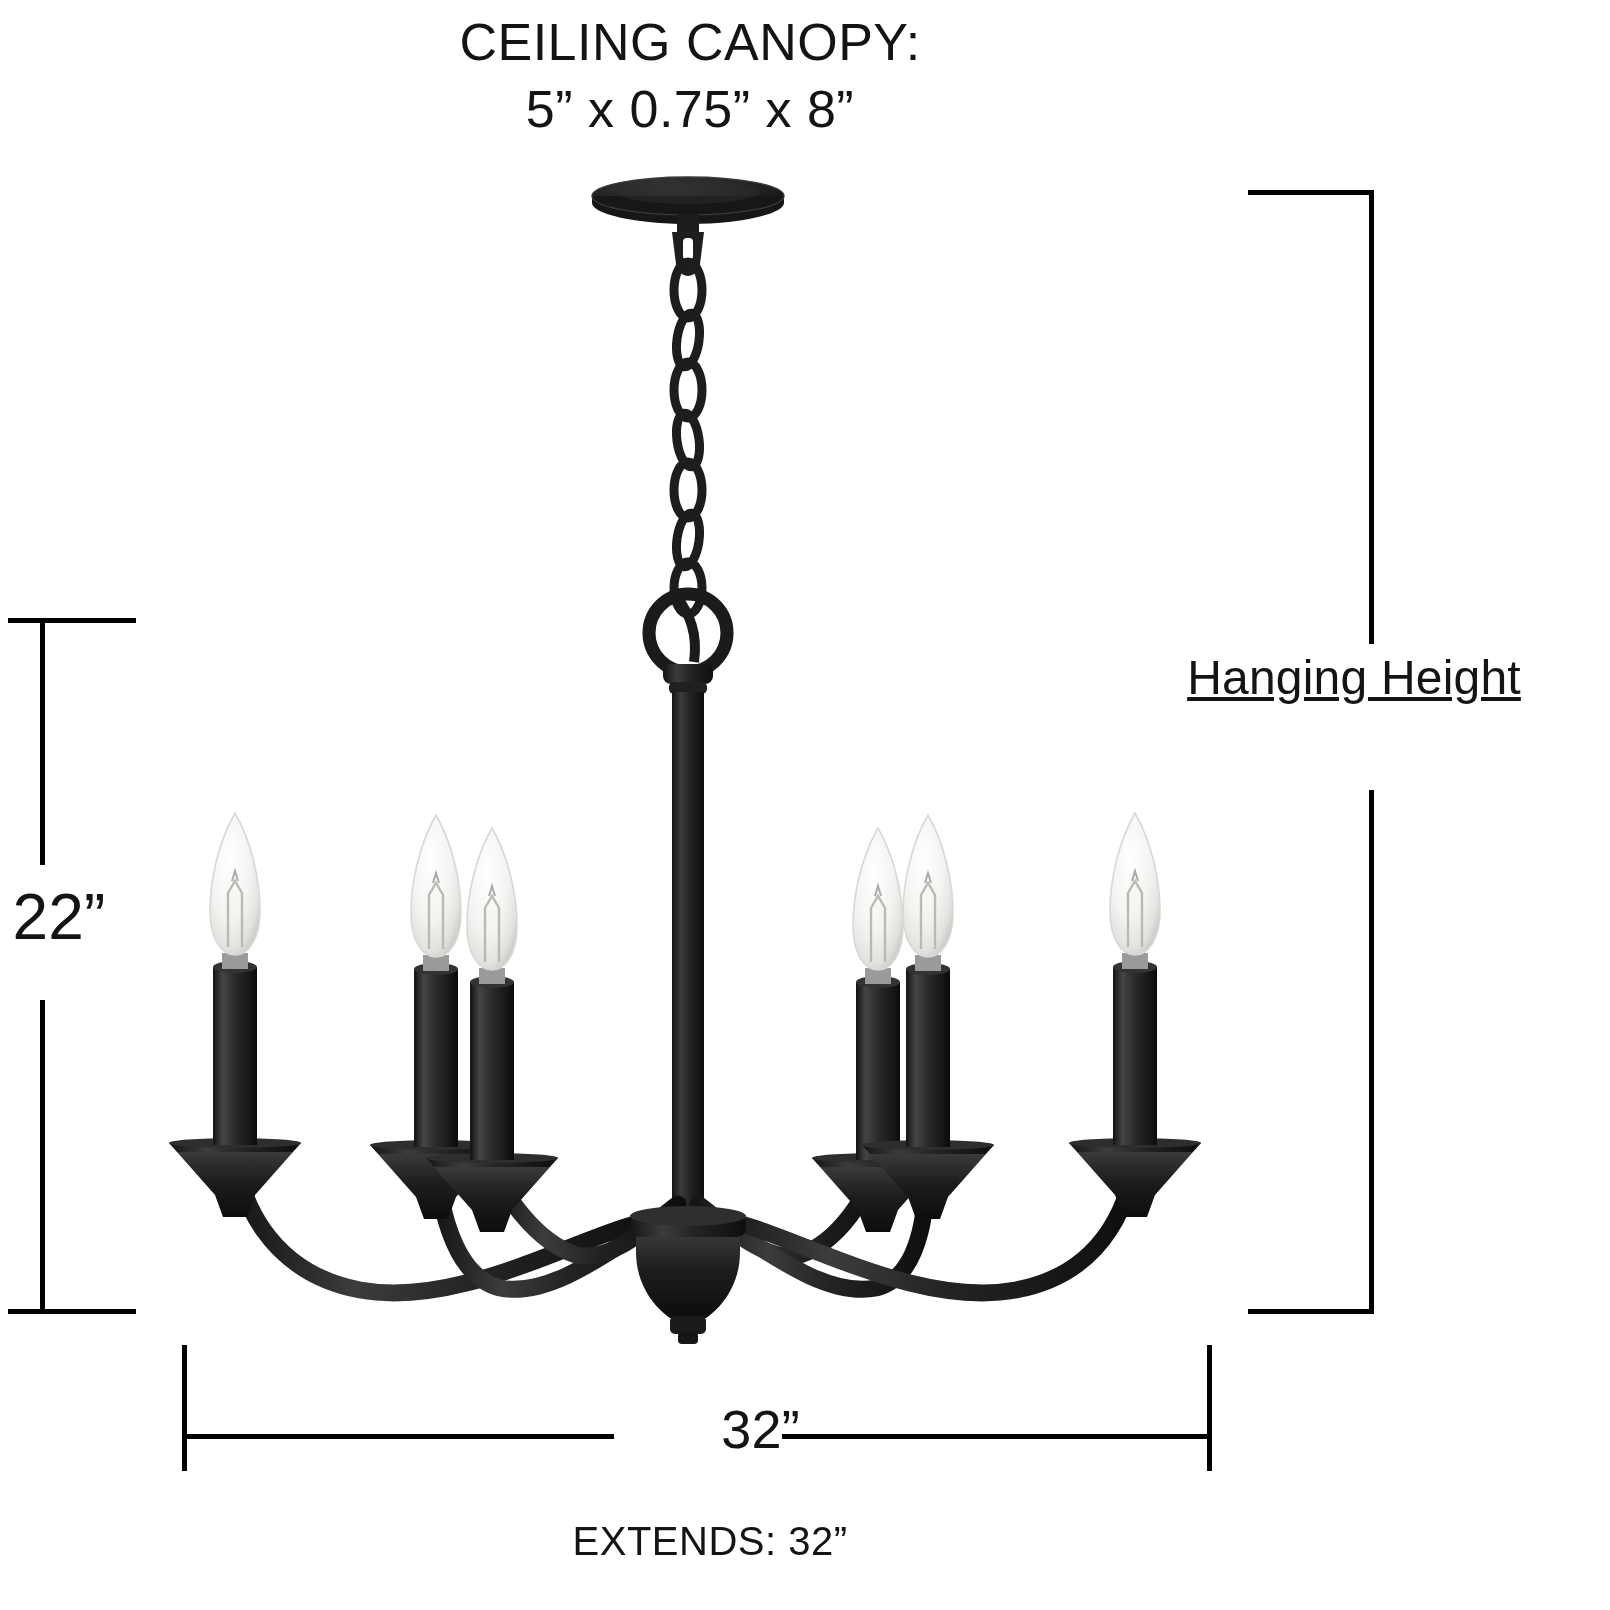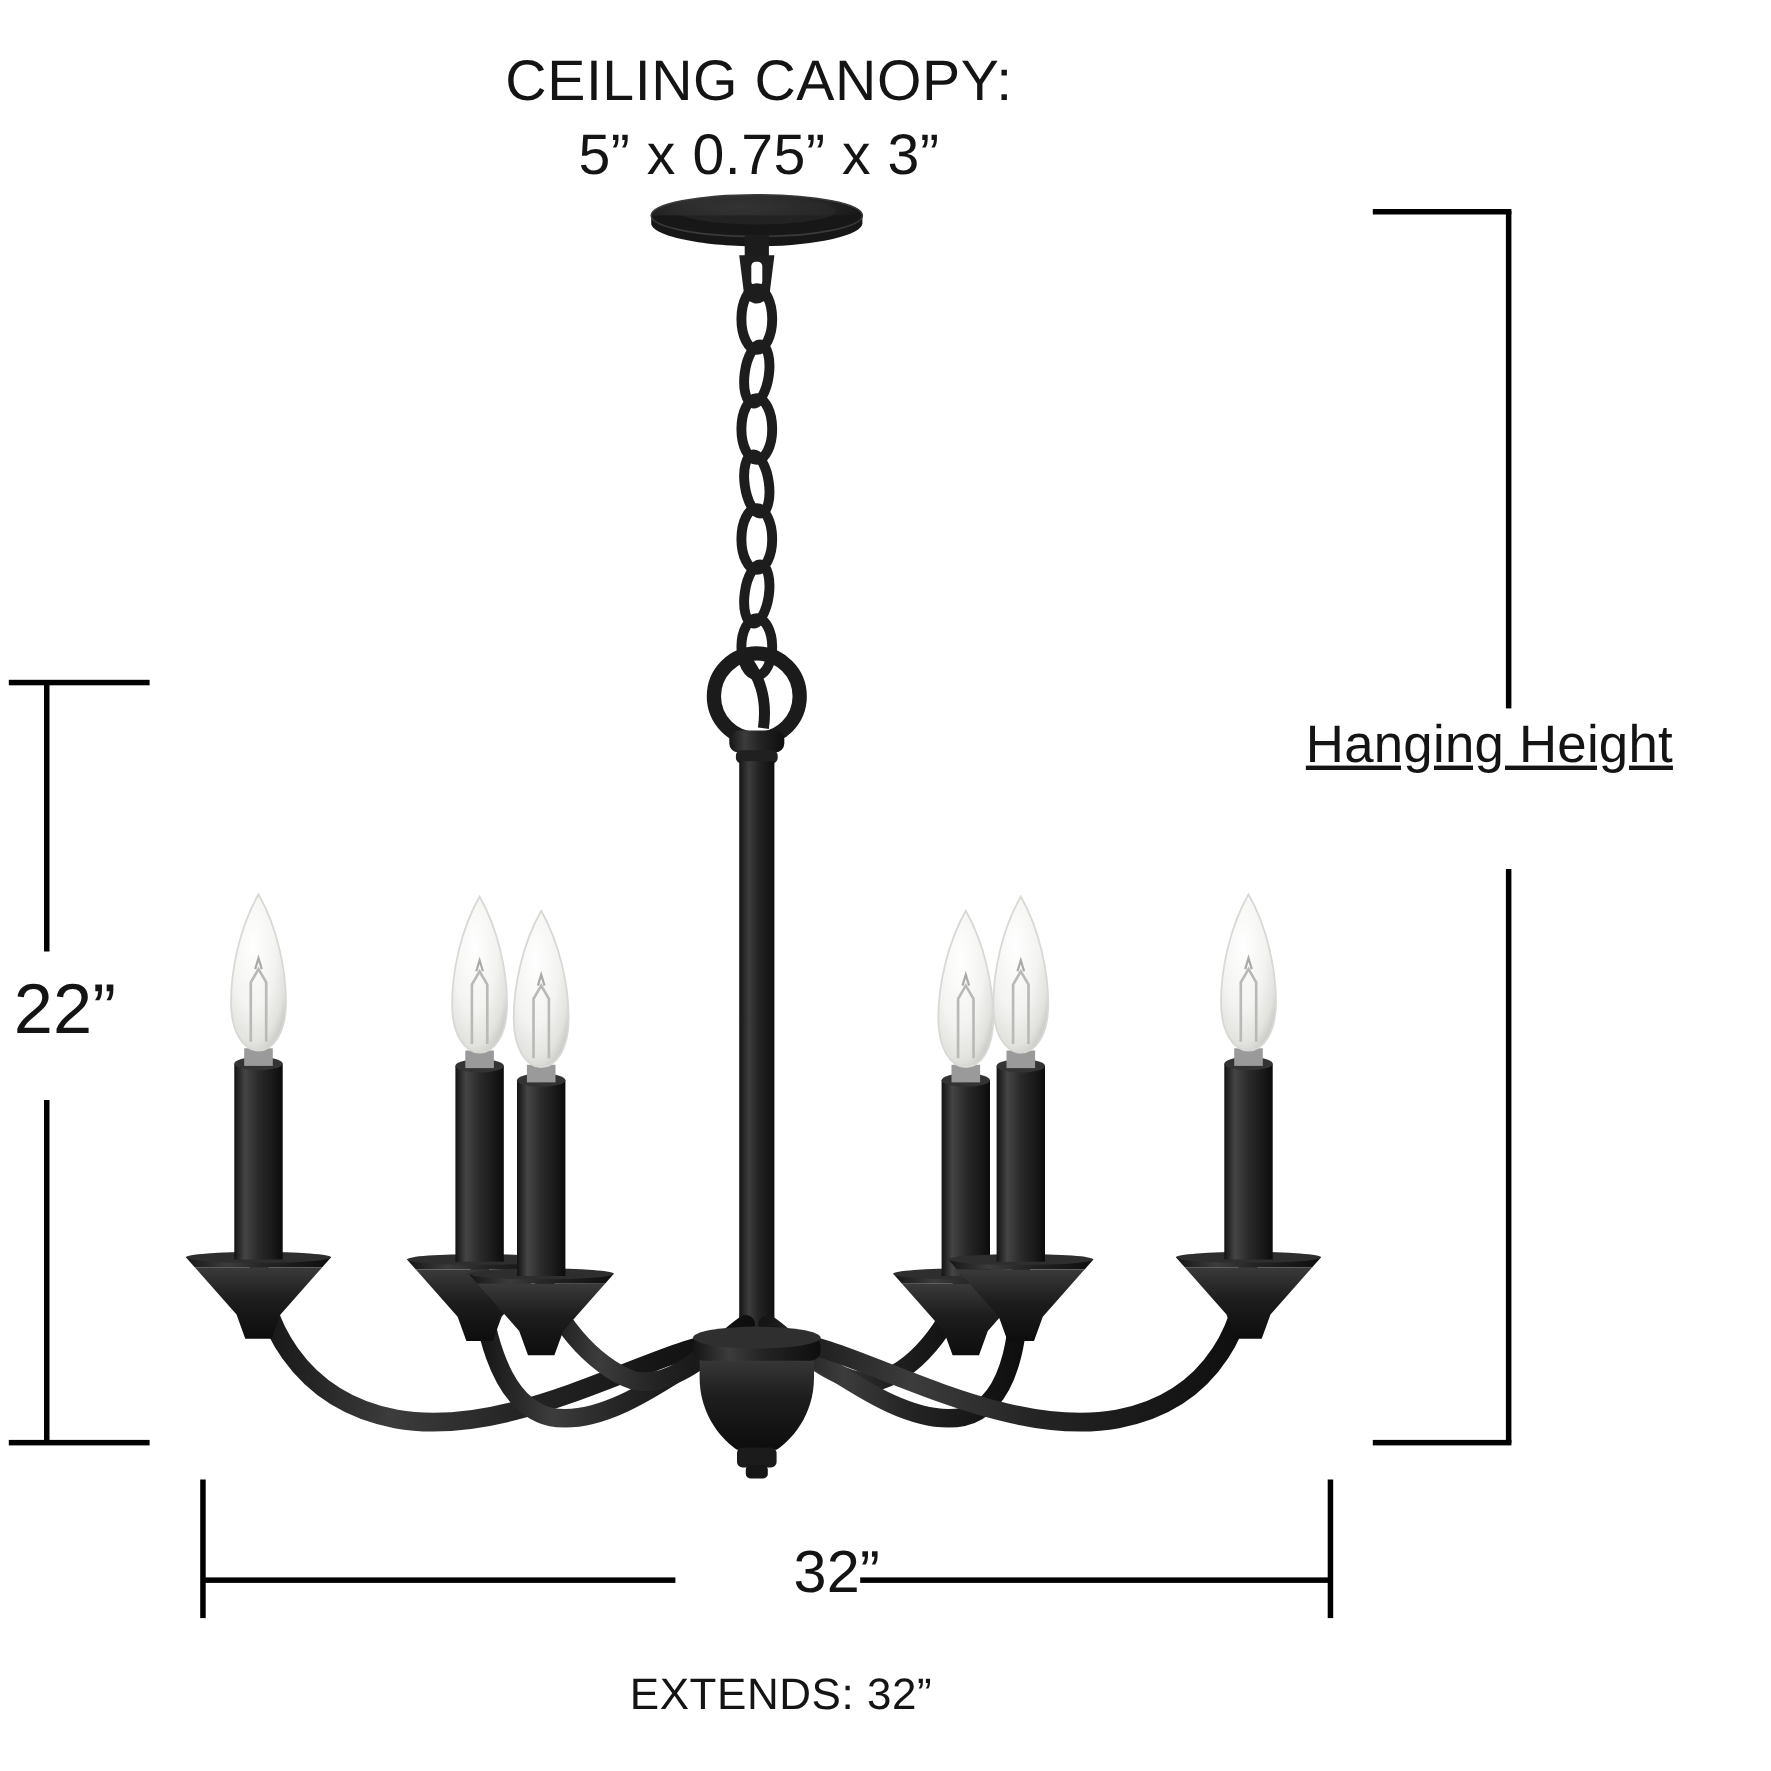--- a/index.html
+++ b/index.html
@@ -30,21 +30,20 @@
     line-height: 1.18;
     white-space: nowrap;
     letter-spacing: 0.2px;
   }
   #canopy-label {
     left: 0;
     top: 12px;
     width: 1380px;
     font-size: 52px;
     letter-spacing: 0.5px;
-    margin-top: 32px;
   }
   #canopy-label .l2 { display: block; margin-top: 6px; }
 
   #hanging-label {
     left: 1098px;
     top: 648px;
     width: 512px;
     font-size: 48px;
     text-align: center;
     line-height: 1.24;
@@ -108,21 +107,21 @@
     height: 1610px;
   }
 </style>
 </head>
 <body>
 
 <div class="stage">
 
   <div class="label" id="canopy-label">
     <span>CEILING CANOPY:</span>
-    <span class="l2">5” x 0.75” x 3”</span>
+    <span class="l2">5” x 0.75” x 8”</span>
   </div>
 
   <div class="label" id="hanging-label">
     <span>Hanging Height</span>
   </div>
 
   <div class="label" id="extends-label">EXTENDS: 32”</div>
 
   <div class="label" id="height-value">22”</div>
 

